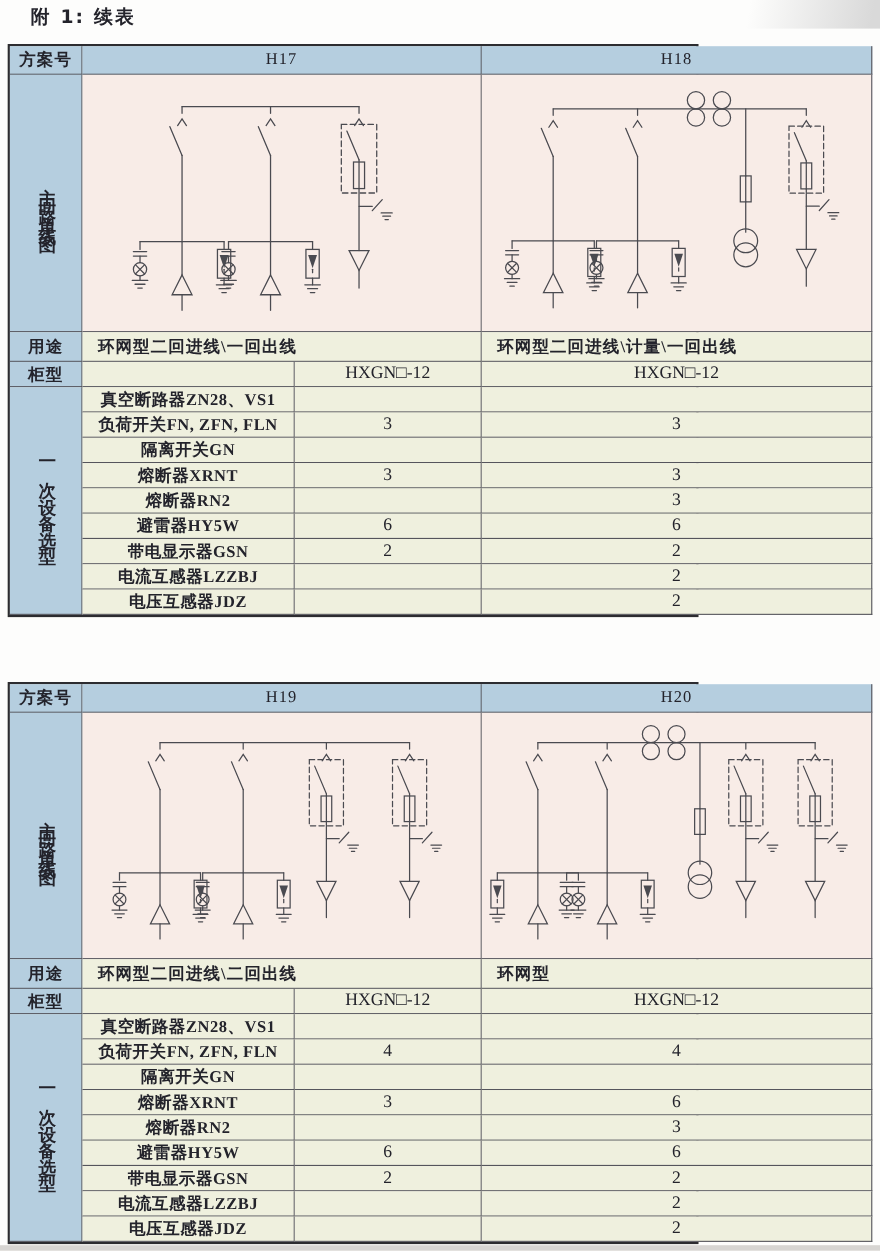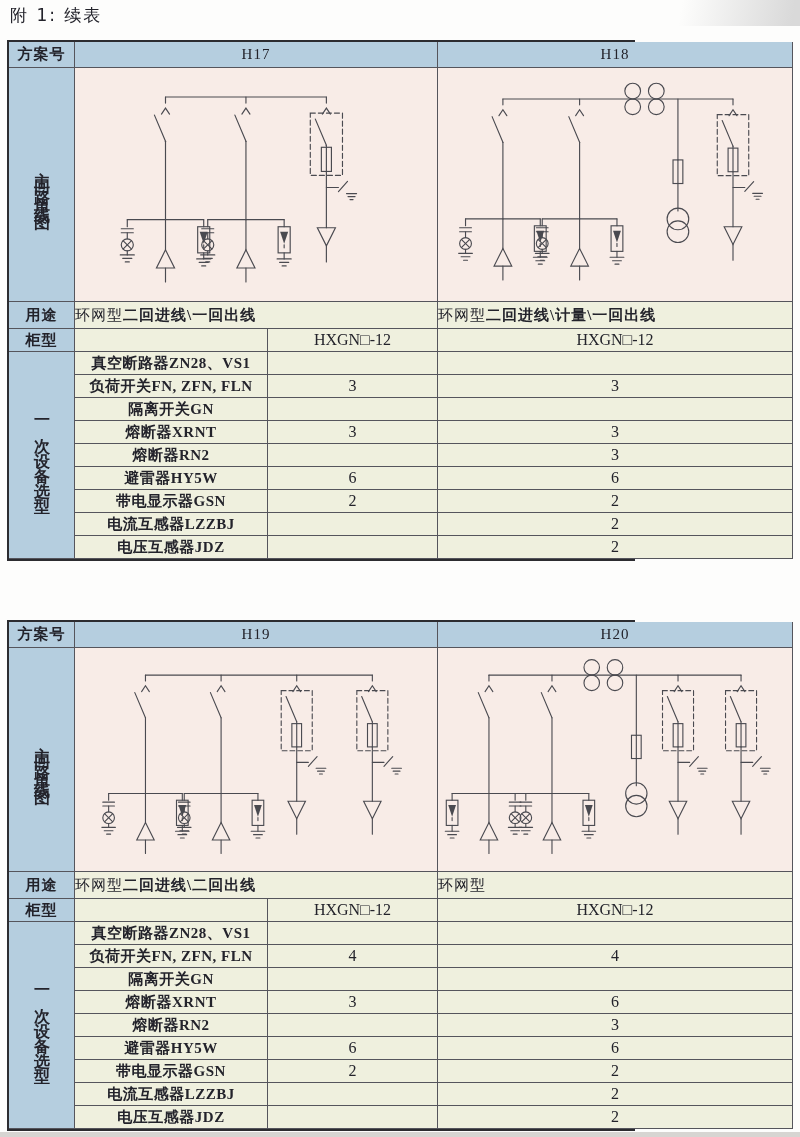--- a/index.html
+++ b/index.html
@@ -1,38 +1,38 @@
 <!DOCTYPE html>
 <html><head>
 <meta charset="utf-8">
 <style>
   html,body{margin:0;padding:0;}
   body{
     width:800px;height:1137px;position:relative;background:#fdfdfc;
     font-family:"Liberation Serif","DejaVu Serif",serif;color:#23232b;overflow:hidden;
   }
-  .page-title{position:absolute;left:10px;top:4px;font-size:17px;font-weight:normal;
+  .page-title{position:absolute;left:28px;top:4px;font-size:17px;font-weight:bold;
     font-family:"DejaVu Sans","Liberation Sans",sans-serif;letter-spacing:2px;}
   .tbl{position:absolute;left:7px;width:628px;display:grid;box-sizing:border-box;
     grid-template-columns:66px 193px 170px 355px;border:2px solid #2c2c30;background:#eff0de;}
   .t1{top:40px;height:521px;grid-template-rows:26px 234px 27px 23px repeat(9,23px);}
   .t2{top:620px;height:511px;grid-template-rows:26px 224px 27px 23px repeat(9,23px);}
   .cell{border-right:1px solid #55555c;border-bottom:1px solid #55555c;
     display:flex;align-items:center;justify-content:center;position:relative;
     font-size:15px;overflow:hidden;box-sizing:border-box;}
   .lblue{background:#b5cedf;}
   .cream{background:#eff0de;}
   .pink{background:#f8ece7;}
   .zh{font-weight:600;letter-spacing:1px;}
   .span2{grid-column:2/4;}
   .vlabel{writing-mode:vertical-lr;text-orientation:upright;font-weight:600;font-size:16px;}
   .v6{letter-spacing:9px;}
   .v9{letter-spacing:15px;grid-column:1;grid-row:5/14;}
   .usage{justify-content:flex-start;}
-  .utype{font-weight:400;letter-spacing:1px;white-space:nowrap;}
+  .utype{padding-left:14px;font-weight:700;letter-spacing:1px;white-space:nowrap;}
   .udesc{flex:1;text-align:left;font-weight:600;letter-spacing:1px;white-space:nowrap;}
   .elabel{font-weight:600;letter-spacing:0.5px;text-align:right;}
   .val{font-size:16px;}
   .hdr{letter-spacing:1px;}
   .diag svg{position:absolute;left:0;top:0;width:100%;height:100%;}
   .photo-edge{position:absolute;left:0;bottom:0;width:800px;height:5px;background:#d7d5d2;}
   .photo-corner{position:absolute;right:0;top:0;width:170px;height:26px;
     background:linear-gradient(100deg,rgba(255,255,255,0) 30%,#d9d9d9 95%);}
 </style>
 </head>

